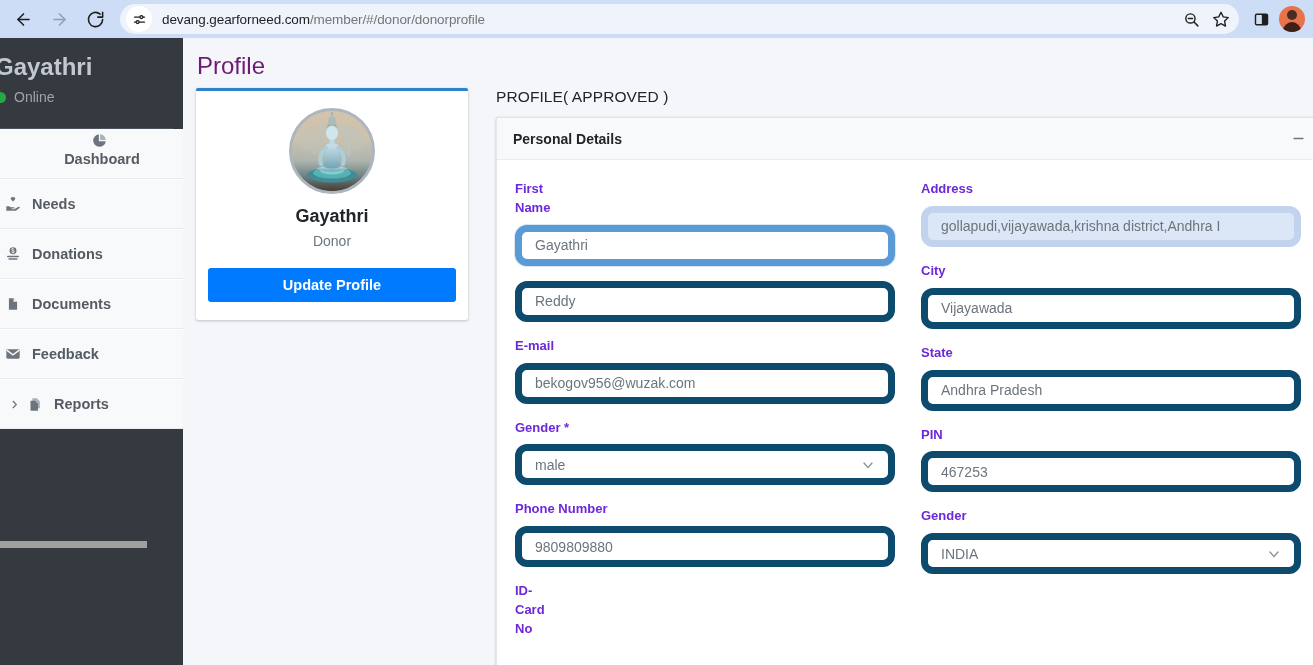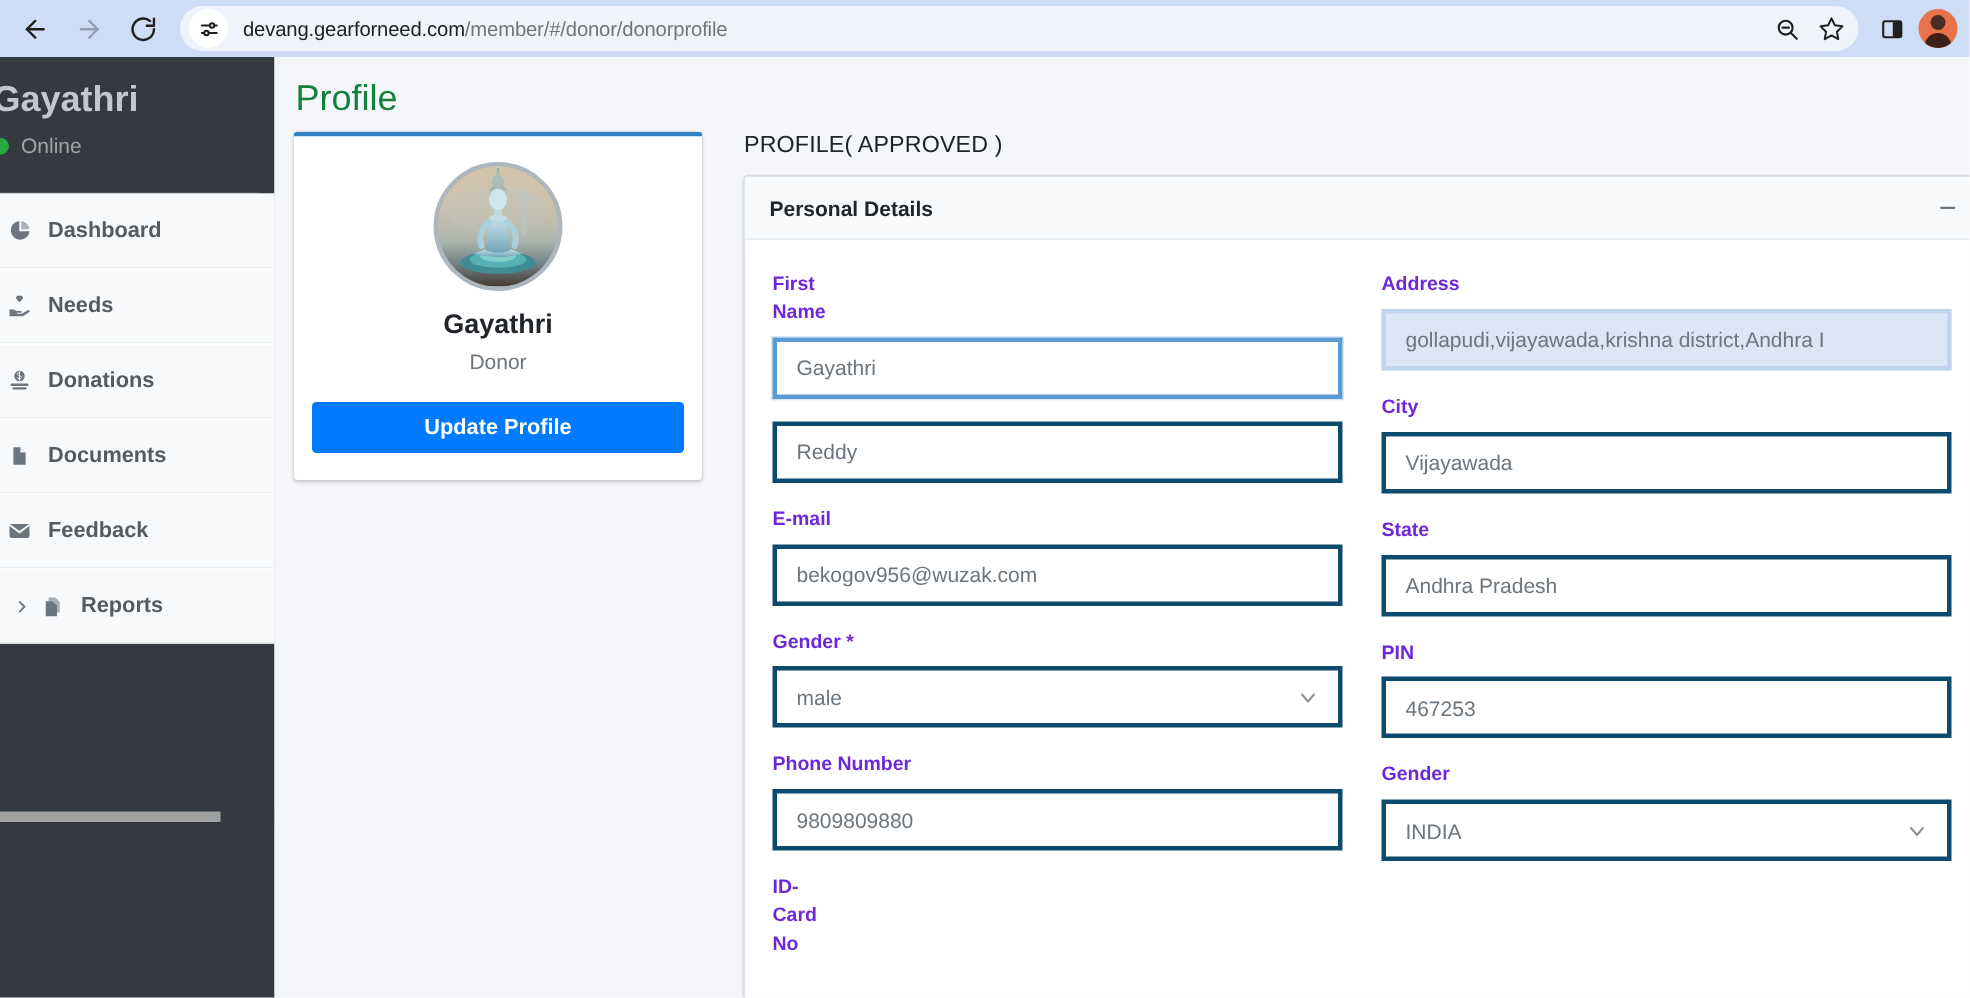--- a/index.html
+++ b/index.html
@@ -130,21 +130,21 @@
   }
   .menu-item {
     position: relative;
     height: 50px;
     background: #f8f9fa;
     display: flex; align-items: center;
     padding-left: 0;
     border-top: 1px solid #ffffff;
     border-bottom: 1px solid #e9ecef;
   }
-  .menu-item:first-child { border-top: none; }
+  .menu-item:first-child { border-top: none; flex-direction: column; }
   .menu-item .mi-icon {
     width: 22px; display: flex; align-items: center; justify-content: center;
     color: #6c757d; margin-left: 2px; flex: 0 0 22px;
   }
   .menu-item .mi-chevron {
     width: 16px; display: flex; align-items: center; justify-content: center;
     color: #6c757d; margin-left: 6px; flex: 0 0 16px;
   }
   .menu-item .mi-label {
     font-size: 14.5px; font-weight: bold;
@@ -166,21 +166,21 @@
   }
 
   
   #content {
     position: absolute; left: 183px; top: 0;
     width: 1130px; height: 627px;
     background: #f4f6f9;
     overflow: hidden;
   }
   #page-title {
-    font-size: 24px; color: #15803d;
+    font-size: 24px; color: #701a75;
     padding: 14px 0 0 14px;
     line-height: 1.2;
   }
 
   #row {
     position: absolute; left: 0; top: 50px;
     width: 1130px;
   }
 
   
@@ -267,22 +267,22 @@
 
   .field { margin-bottom: 15px; }
   .field-label {
     font-size: 13px; font-weight: bold; color: #6d28d9;
     margin-bottom: 7px;
     line-height: 1.45;
   }
   .field-label.wrap { max-width: 44px; }
   .control {
     width: 100%; height: 41px;
-    border: 3px solid #0c4a6e;
-    border-radius: 0;
+    border: 7px solid #0c4a6e;
+    border-radius: 12px;
     background: #ffffff;
     font-size: 14px; color: #6c757d;
     padding: 0 13px;
     font-family: "Liberation Sans", sans-serif;
     display: flex; align-items: center;
     overflow: hidden;
     white-space: nowrap;
   }
   .control.focused {
     border-color: #5a9bd5;

